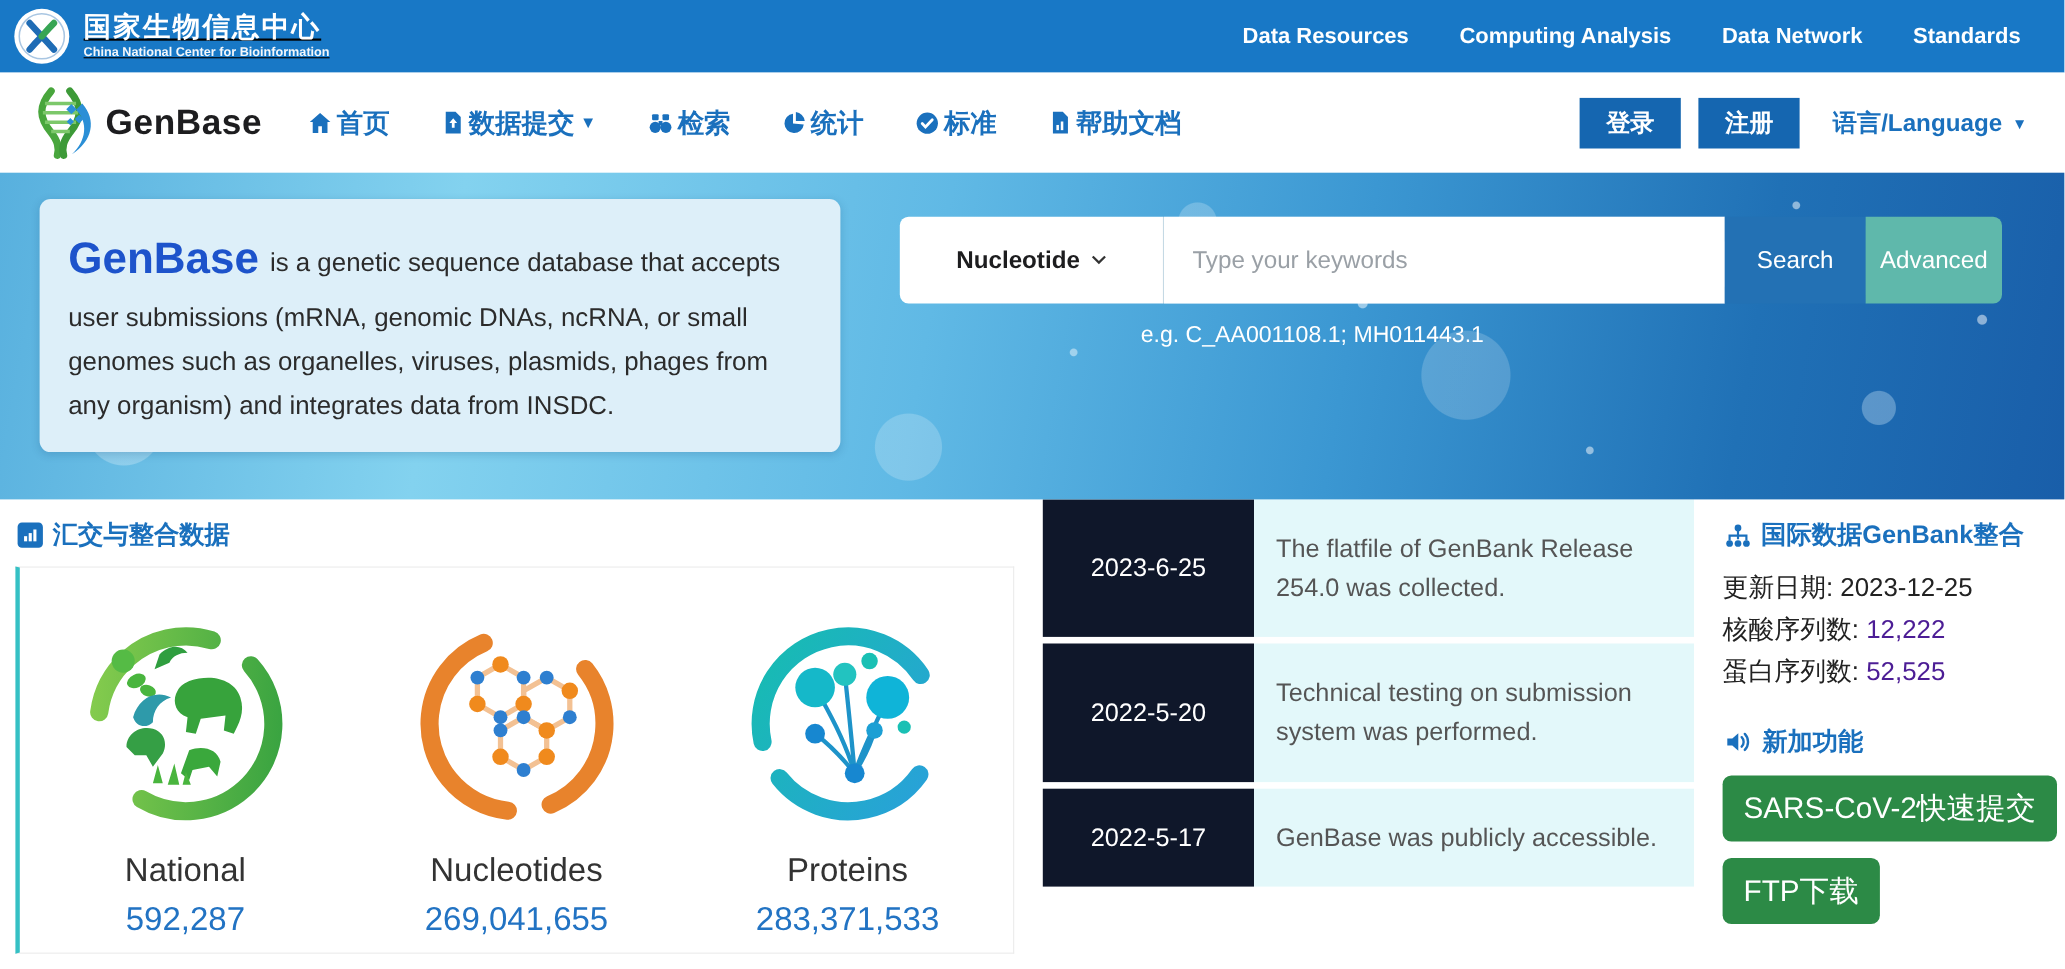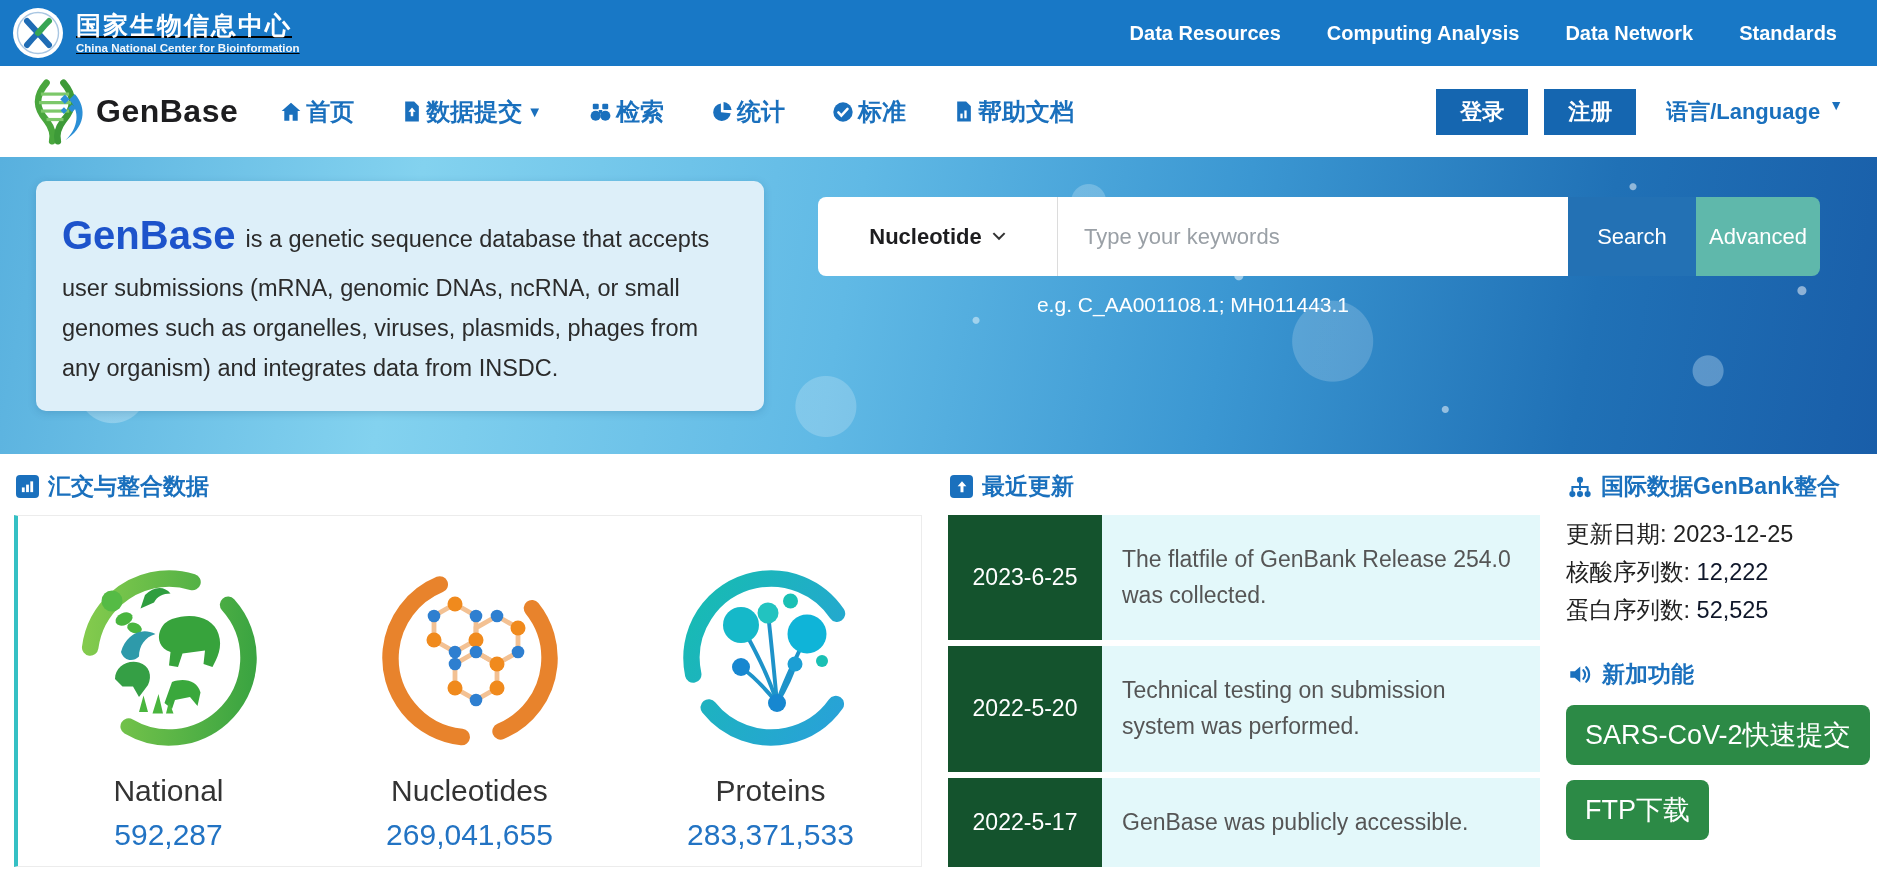--- a/index.html
+++ b/index.html
@@ -19,21 +19,21 @@
   
   .navbar { height:91px; background:#fff; display:flex; align-items:center; padding:0 34px 0 22px; }
   .brand { display:flex; align-items:center; gap:8px; cursor:pointer; }
   .brand-name { font-size:32px; font-weight:bold; color:#1d1d1f; letter-spacing:0.5px; }
   .menu { display:flex; align-items:center; gap:47px; margin-left:42px; }
   .menu-item { display:flex; align-items:center; gap:4px; color:#1a70bd; font-size:24px; font-weight:bold; cursor:pointer; white-space:nowrap; }
   .menu-item svg { flex:0 0 auto; }
   .caret { font-size:15px; margin-left:1px; }
   .nav-right { margin-left:auto; display:flex; align-items:center; gap:16px; }
   .auth-btn { background:#1566b0; color:#fff; font-size:22px; font-weight:bold; border:none; padding:8px 24px; cursor:pointer; font-family:inherit; }
-  .lang { color:#1a70bd; font-size:22px; font-weight:bold; margin-left:14px; cursor:pointer; display:flex; align-items:flex-start; gap:8px; }
+  .lang { color:#1a70bd; font-size:22px; font-weight:bold; margin-left:14px; cursor:pointer; display:flex; align-items:center; gap:8px; }
   .lang .caret { font-size:14px; }
 
   
   .hero { position:relative; height:297px;
     background-image:
       radial-gradient(circle at 6% 78%, rgba(255,255,255,.25) 0 34px, transparent 35px),
       radial-gradient(circle at 19% 22%, rgba(255,255,255,.16) 0 26px, transparent 27px),
       radial-gradient(circle at 44% 84%, rgba(255,255,255,.20) 0 30px, transparent 31px),
       radial-gradient(circle at 58% 15%, rgba(255,255,255,.22) 0 17px, transparent 18px),
       radial-gradient(circle at 71% 62%, rgba(255,255,255,.18) 0 40px, transparent 41px),
@@ -65,26 +65,26 @@
   .sq-icon { width:23px; height:23px; background:#1a70bd; border-radius:4px; display:inline-flex; align-items:center; justify-content:center; flex:0 0 auto; }
 
   .col-stats { width:908px; flex:0 0 auto; }
   .stats-panel { border:1px solid #ececec; border-left:4px solid #35c0c4; height:352px; display:flex; justify-content:space-around; padding-top:52px; }
   .stat-item { text-align:center; }
   .stat-label { font-size:30px; color:#333; margin-top:22px; }
   .stat-value { font-size:30px; color:#2273c3; margin-top:10px; cursor:pointer; }
 
   .col-updates { width:592px; flex:0 0 auto; }
   .update-row { display:flex; margin-bottom:6px; }
-  .update-date { width:154px; flex:0 0 auto; background:#14532d; color:#fff; font-size:23px; display:flex; align-items:center; justify-content:center; }
+  .update-date { width:192px; flex:0 0 auto; background:#0f172a; color:#fff; font-size:23px; display:flex; align-items:center; justify-content:center; }
   .update-text { flex:1; background:#e3f8fa; color:#555; font-size:23px; line-height:1.55; padding:27px 20px; display:flex; align-items:center; min-height:75px; }
 
   .col-genbank { flex:1; }
   .info-line { font-size:23.5px; color:#222; line-height:1.62; white-space:nowrap; }
-  .info-num { color:#0f172a; cursor:pointer; }
+  .info-num { color:#4c1d95; cursor:pointer; }
   .features-head { margin-top:30px; }
   .feature-btn { display:block; background:#2c8a46; color:#fff; font-size:27px; border:none; border-radius:8px; padding:12px 19px; margin-top:15px; cursor:pointer; font-family:inherit; white-space:nowrap; }
 </style>
 </head>
 <body>
 
 <div class="page">
 
   <div class="topbar">
     <div class="cncb">
@@ -299,28 +299,20 @@
             <circle cx="94" cy="62" r="4" fill="#19c0b4"></circle>
           </svg>
           <div class="stat-label">Proteins</div>
           <div class="stat-value">283,371,533</div>
         </div>
 
       </div>
     </div>
 
     <div class="col-updates">
-      <div class="section-head">
-        <span class="sq-icon">
-          <svg width="14" height="14" viewBox="0 0 16 16">
-              <path d="M8 1.5l5 5.6H9.7V14H6.3V7.1H3z" fill="#fff"></path>
-            </svg>
-        </span>
-        <span>最近更新</span>
-      </div>
       <div class="update-row">
         <div class="update-date">2023-6-25</div>
         <div class="update-text">The flatfile of GenBank Release 254.0 was collected.</div>
       </div>
       <div class="update-row">
         <div class="update-date">2022-5-20</div>
         <div class="update-text">Technical testing on submission system was performed.</div>
       </div>
       <div class="update-row">
         <div class="update-date">2022-5-17</div>

